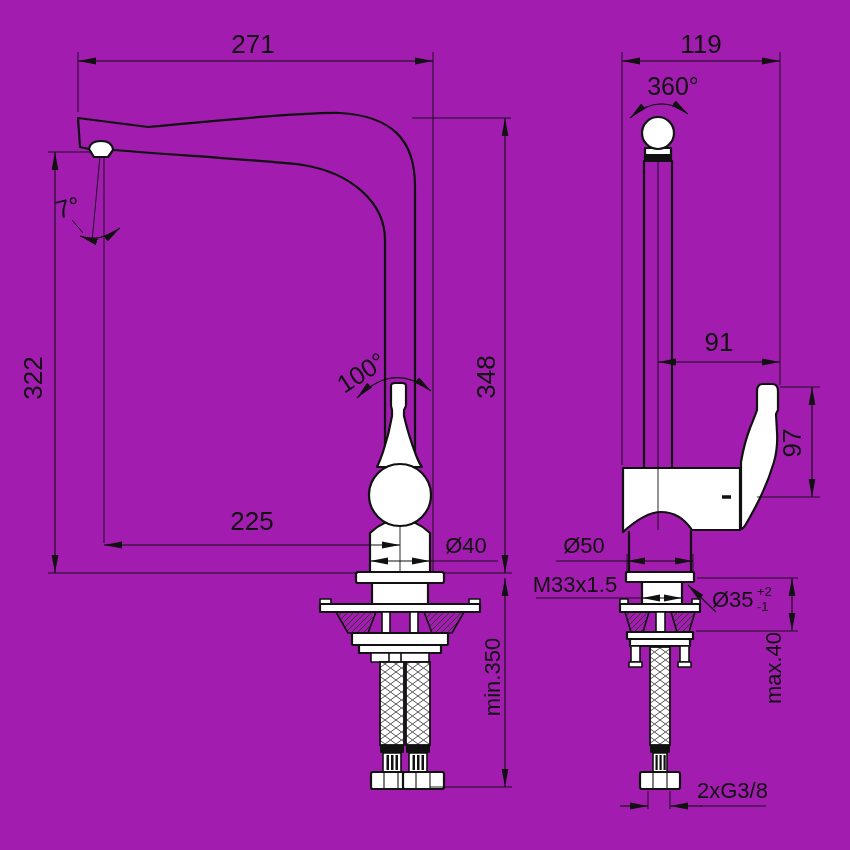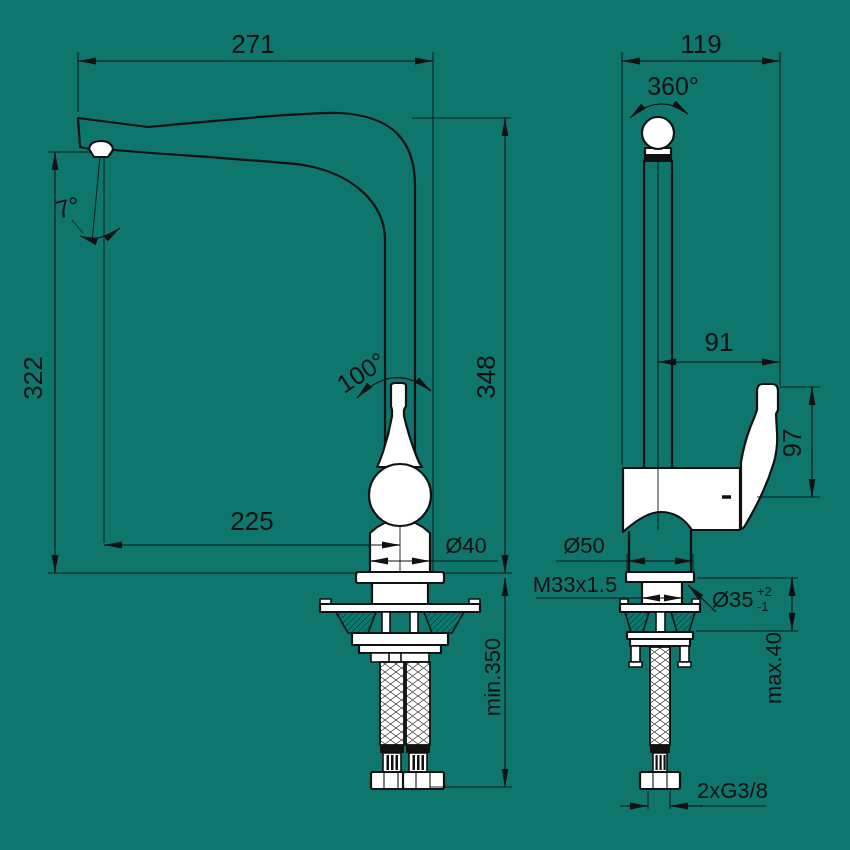--- a/index.html
+++ b/index.html
@@ -1,16 +1,16 @@
 <!DOCTYPE html>
 <html><head>
 <meta charset="utf-8">
 <style>
   html,body{margin:0;padding:0;background:#ffffff;}
-  .page{position:relative;width:850px;height:850px;background:#0f766e;overflow:hidden;}
+  .page{position:relative;width:850px;height:850px;background:#a21caf;overflow:hidden;}
   svg{display:block;}
   text{font-family:"Liberation Sans","DejaVu Sans",sans-serif;fill:#111;}
   .num{font-size:26px;}
   .ang{font-size:25px;}
   .label{font-size:22px;}
   .tol{font-size:13px;}
   .outline{fill:none;stroke:#111;stroke-width:2.2;stroke-linejoin:round;stroke-linecap:round;}
   .outline-f{fill:#fff;stroke:#111;stroke-width:2.2;stroke-linejoin:round;}
   .thin-f{fill:#fff;stroke:#111;stroke-width:1.6;stroke-linejoin:round;}
   .dim{fill:none;stroke:#111;stroke-width:1.1;}

